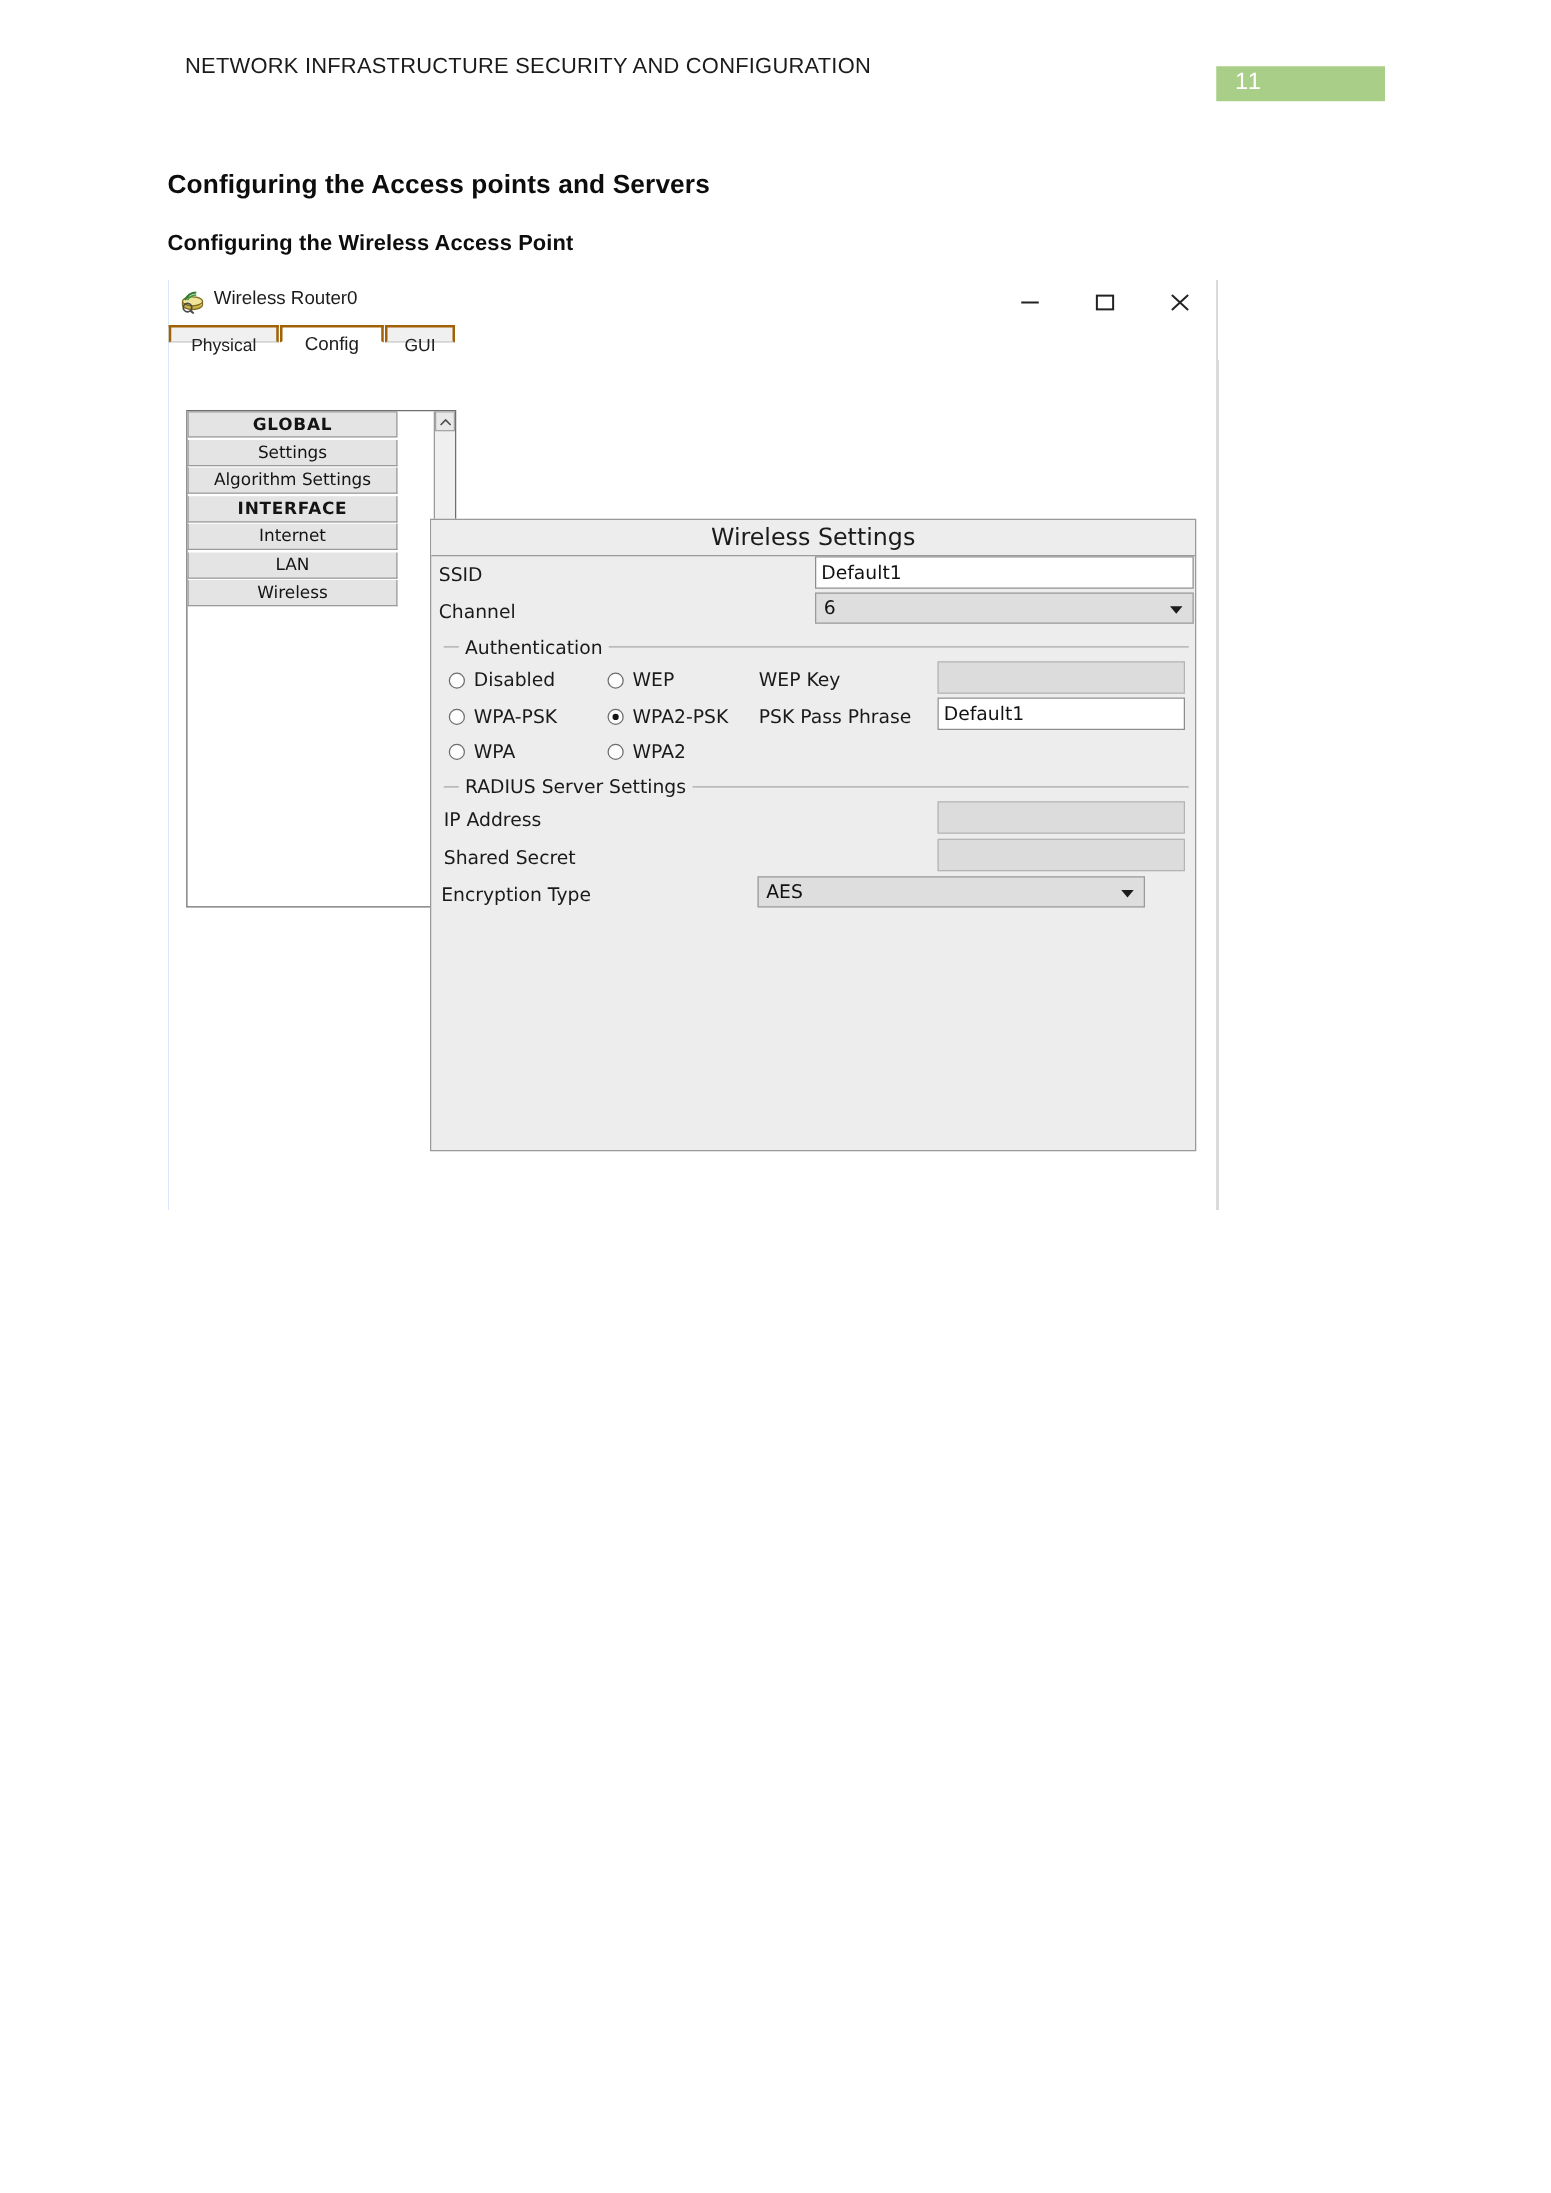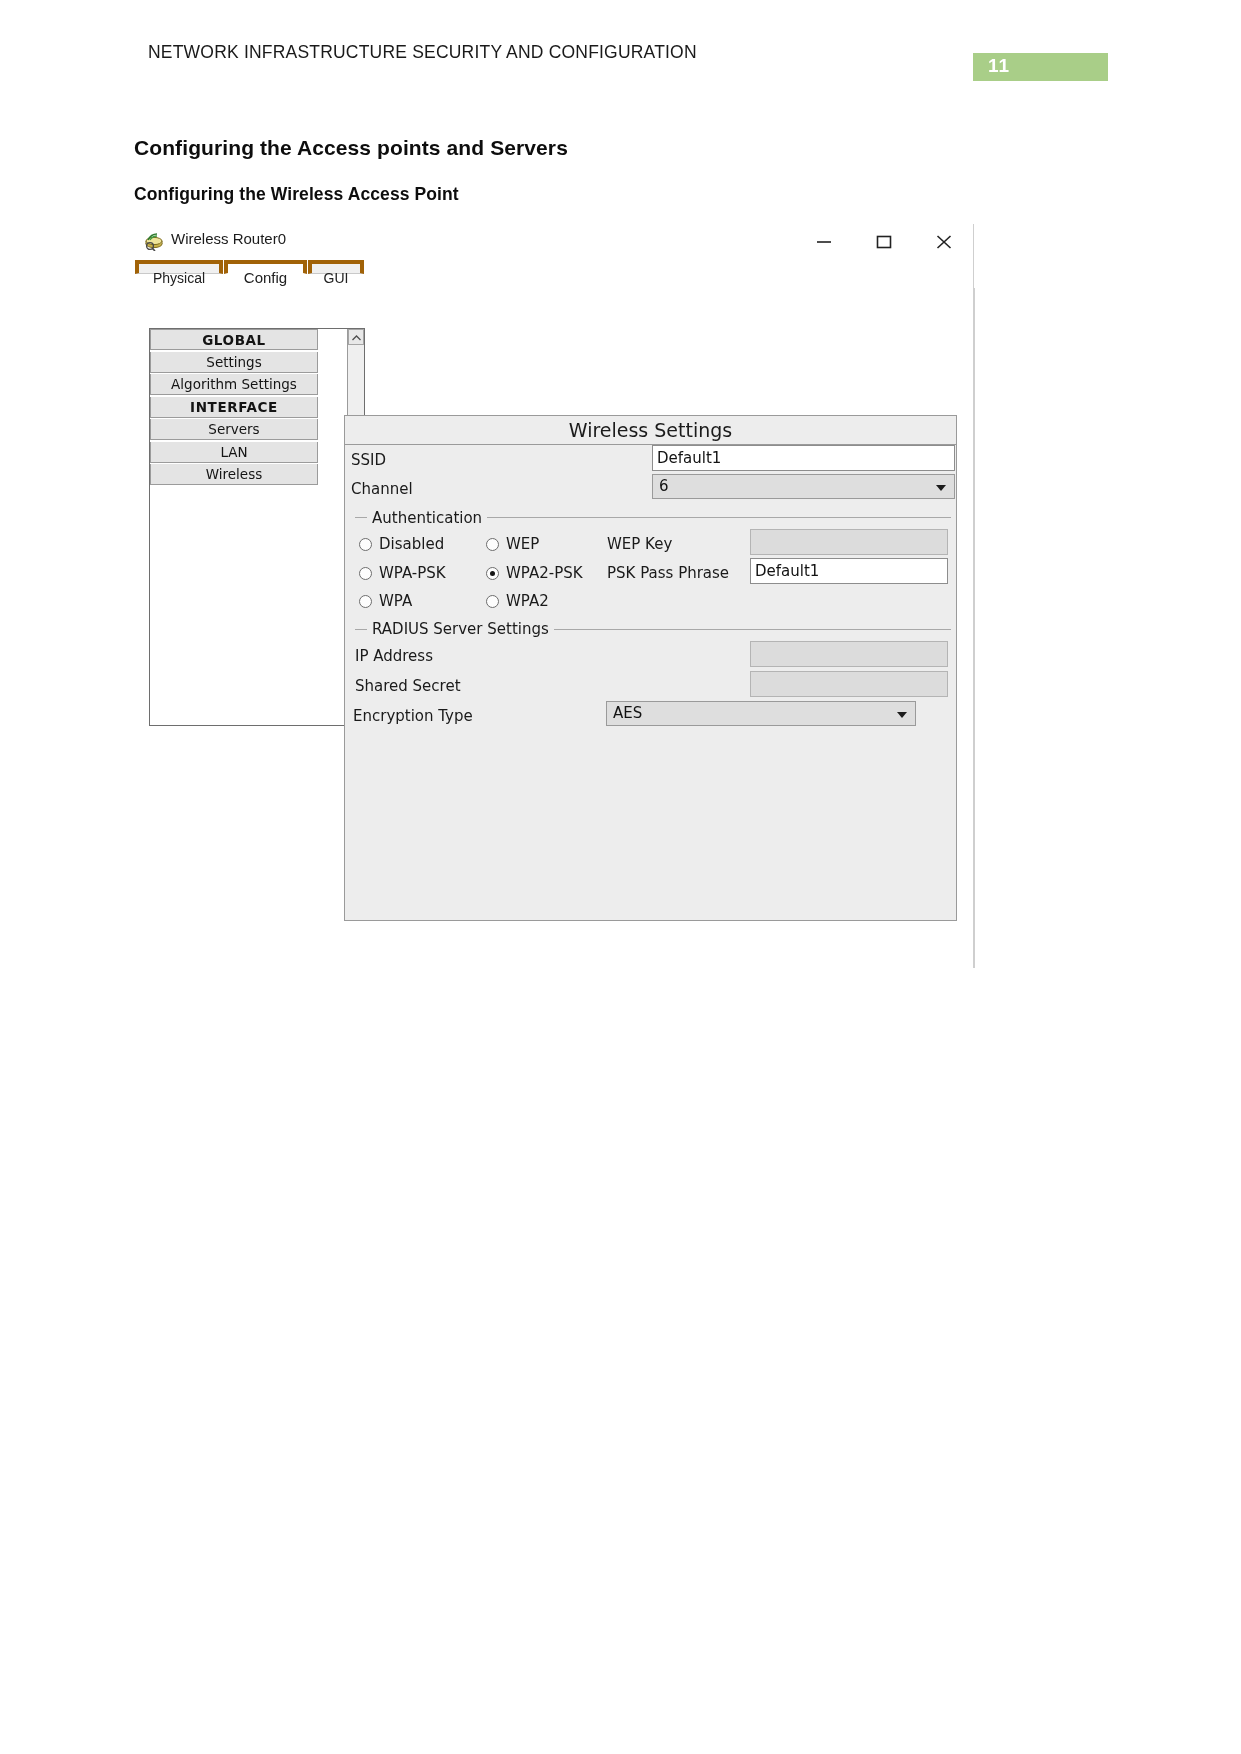--- a/index.html
+++ b/index.html
@@ -41,21 +41,20 @@
     height: 28px;
     background: #a9ce88;
   }
   .page-badge span {
     position: absolute;
     left: 15px;
     top: 2px;
     font-size: 19px;
     color: #ffffff;
     letter-spacing: 1px;
-    font-weight: bold;
   }
 
   
   .h1 {
     position: absolute;
     top: 136px;
     left: 134px;
     font-size: 21px;
     font-weight: bold;
     color: #0d0d0d;
@@ -129,21 +128,21 @@
     position: absolute;
     top: 0;
     height: 14px;
     line-height: 28px;
     font-family: "Liberation Sans", sans-serif;
     font-size: 14px;
     color: #212121;
     text-align: center;
     box-sizing: border-box;
     background: #f0f0f0;
-    border: 4px solid #a16207;
+    border: 2px solid #a16207;
     border-bottom: 1px solid #c9c9c9;
   }
   .tab.active {
     background: #ffffff;
     border-bottom: 1px solid #ffffff;
     font-size: 15px;
   }
   .tab-physical { left: 0px;  width: 88px; }
   .tab-config   { left: 89px; width: 83px; }
   .tab-gui      { left: 173px;width: 56px; }
@@ -386,21 +385,21 @@
     </div>
 
     <div class="app-body">
 
       <div class="sidebar">
         <div class="side-items">
           <div class="side-item group first">GLOBAL</div>
           <div class="side-item">Settings</div>
           <div class="side-item">Algorithm Settings</div>
           <div class="side-item group">INTERFACE</div>
-          <div class="side-item">Servers</div>
+          <div class="side-item">Internet</div>
           <div class="side-item">LAN</div>
           <div class="side-item">Wireless</div>
         </div>
         <div class="side-scroll">
           <div class="arrow up">
             <svg width="9" height="6">
                 <polyline points="0.5,5 4.5,1 8.5,5" fill="none" stroke="#4d4d4d" stroke-width="1.3"></polyline>
               </svg>
           </div>
           <div class="arrow down">

